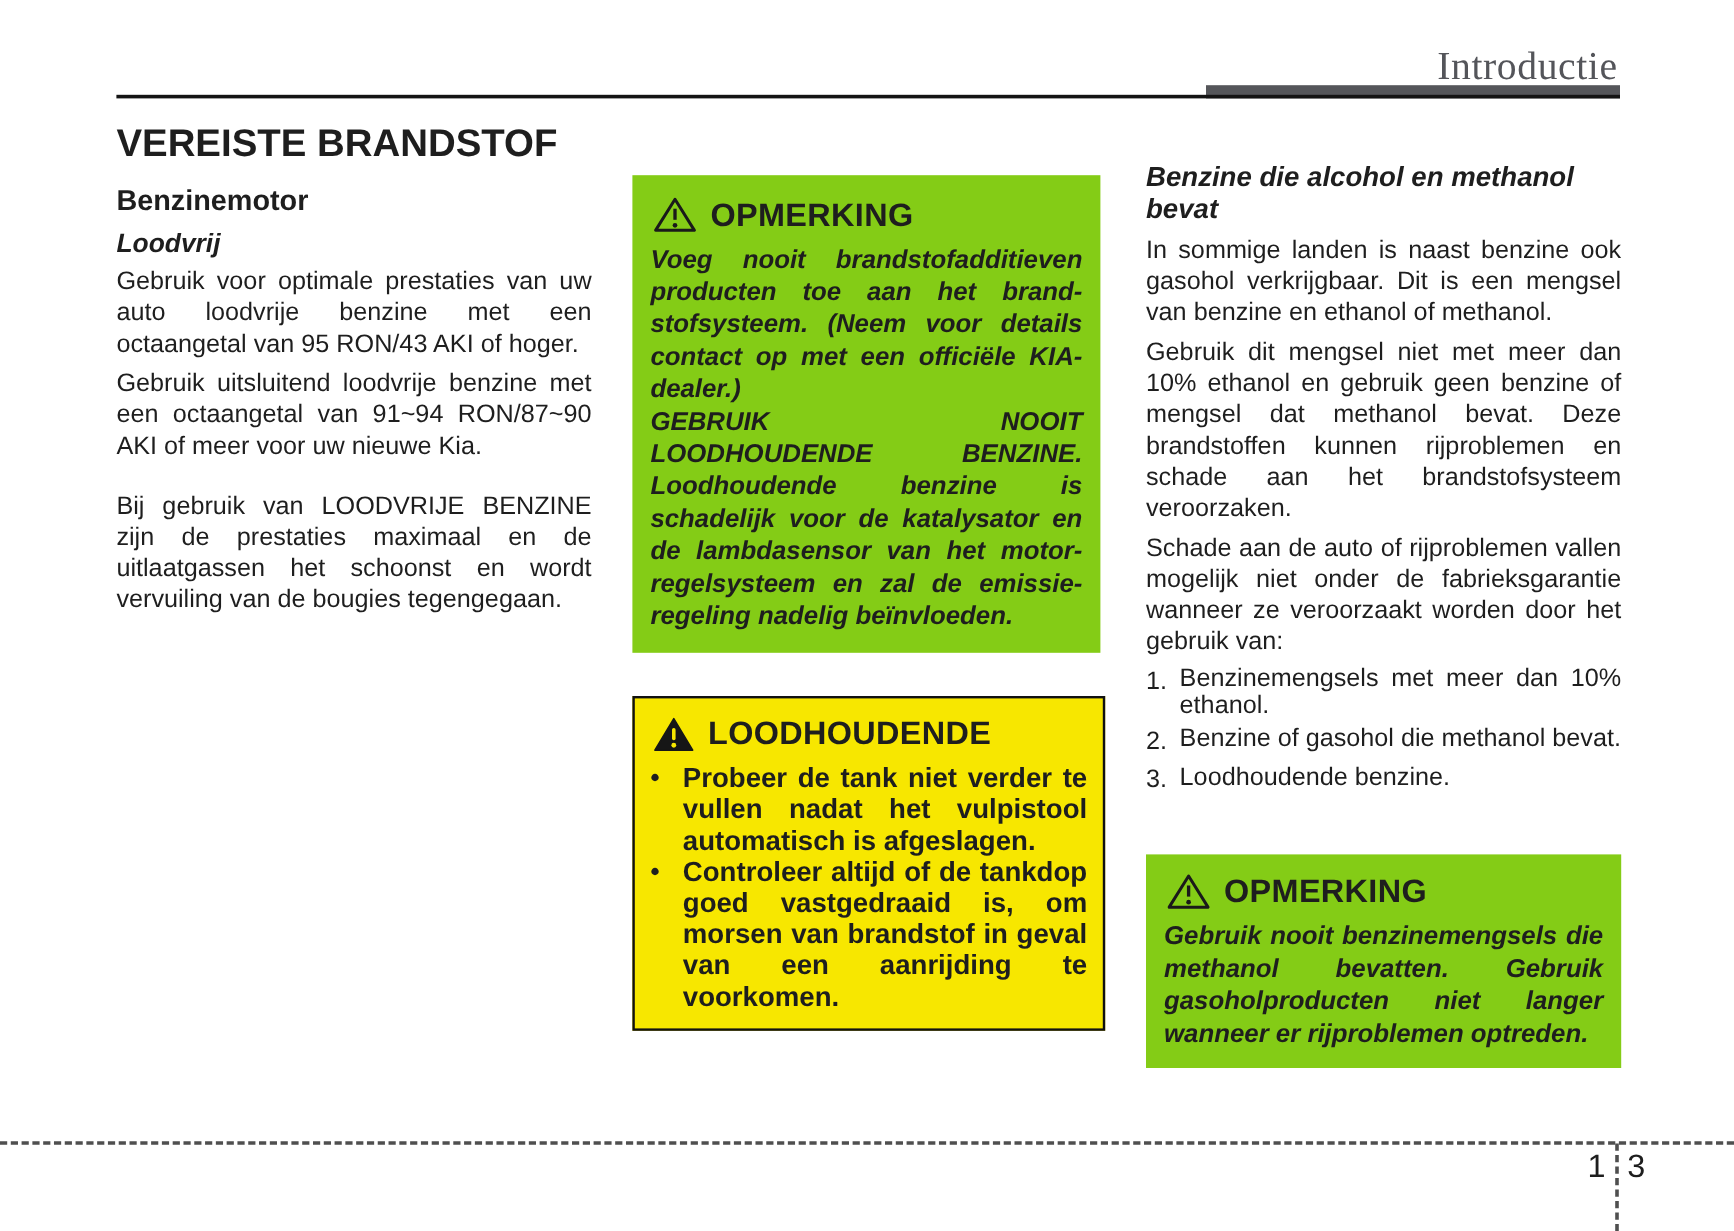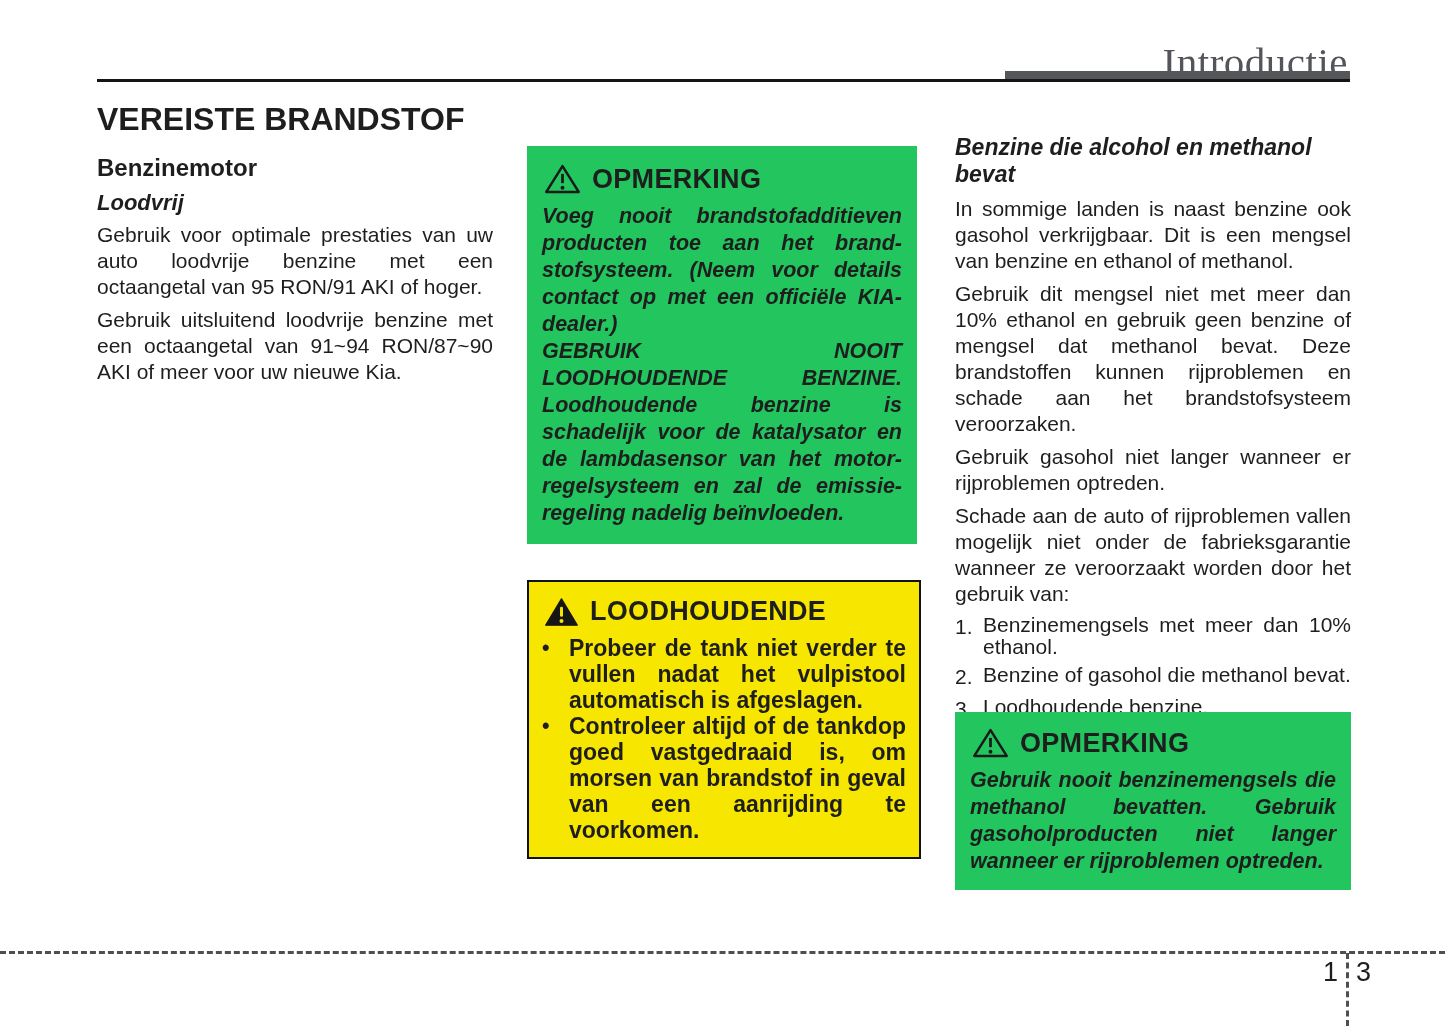--- a/index.html
+++ b/index.html
@@ -9,21 +9,21 @@
     background:#ffffff;
     font-family:"Liberation Sans", sans-serif;
     color:#1e1e1e;
     overflow:hidden;
   }
 
   
   .header-title {
     position:absolute; top:38px; right:97px;
     font-family:"Liberation Serif", serif;
-    font-size:41px; color:#54555a;
+    font-size:33px; color:#54555a;
     letter-spacing:0.5px;
   }
   .header-bar {
     position:absolute; left:1005px; top:71px;
     width:345px; height:11px; background:#55565a;
   }
   .header-rule {
     position:absolute; left:97px; top:79px;
     width:1253px; height:3px; background:#141414;
   }
@@ -46,21 +46,21 @@
   }
   p.body.spaced { margin-top:24px; }
 
   .right-heading {
     margin:0 0 8px 0; font-size:23px; font-weight:bold; font-style:italic;
     line-height:27px;
   }
 
   
   .note-box {
-    background:#22c55e;
+    background:#84cc16;
     padding:15px 15px 17px 15px;
     box-sizing:border-box;
     width:390px;
   }
   .warning-box {
     margin-top:36px;
     background:#f7e700;
     border:2px solid #111111;
     padding:12px 13px 14px 13px;
     box-sizing:border-box;
@@ -123,22 +123,23 @@
 <div class="page">
 
   <div class="header-title">Introductie</div>
   <div class="header-bar"></div>
   <div class="header-rule"></div>
 
   <div class="col-left">
     <h1 class="section-title">VEREISTE BRANDSTOF</h1>
     <h2 class="sub-title">Benzinemotor</h2>
     <h3 class="subsub-title">Loodvrij</h3>
-    <p class="body">Gebruik voor optimale prestaties van uw auto loodvrije benzine met een octaangetal van 95 RON/91 AKI of hoger.</p>
+    <p class="body">Gebruik voor optimale prestaties van uw auto loodvrije benzine met een octaangetal van 95 RON/43 AKI of hoger.</p>
     <p class="body">Gebruik uitsluitend loodvrije benzine met een octaangetal van 91~94 RON/87~90 AKI of meer voor uw nieuwe Kia.</p>
+    <p class="body spaced">Bij gebruik van LOODVRIJE BENZINE zijn de prestaties maximaal en de uitlaatgassen het schoonst en wordt vervuiling van de bougies tegengegaan.</p>
   </div>
 
   <div class="col-mid">
 
     <div class="note-box">
       <div class="box-title-row">
         <span class="icon">
           <svg width="37" height="32" viewBox="0 0 40 34" aria-hidden="true">
             <path d="M20 3 L37.5 31 L2.5 31 Z" fill="none" stroke="#1a1a1a" stroke-width="2.7" stroke-linejoin="round"></path>
             <rect x="18.5" y="11.5" width="3" height="10" fill="#1a1a1a"></rect>
@@ -171,21 +172,20 @@
         <p>Controleer altijd of de tankdop goed vastgedraaid is, om morsen van brandstof in geval van een aanrijding te voorkomen.</p>
       </div>
     </div>
 
   </div>
 
   <div class="col-right">
     <h3 class="right-heading">Benzine die alcohol en methanol bevat</h3>
     <p class="body">In sommige landen is naast benzine ook gasohol verkrijgbaar. Dit is een mengsel van benzine en ethanol of methanol.</p>
     <p class="body">Gebruik dit mengsel niet met meer dan 10% ethanol en gebruik geen benzine of mengsel dat methanol bevat. Deze brandstoffen kunnen rijproblemen en schade aan het brandstofsysteem veroorzaken.</p>
-    <p class="body">Gebruik gasohol niet langer wanneer er rijproblemen optreden.</p>
     <p class="body">Schade aan de auto of rijproblemen vallen mogelijk niet onder de fabrieksgarantie wanneer ze veroorzaakt worden door het gebruik van:</p>
 
     <div class="num-item">
       <span class="num">1.</span>
       <p>Benzinemengsels met meer dan 10% ethanol.</p>
     </div>
     <div class="num-item">
       <span class="num">2.</span>
       <p>Benzine of gasohol die methanol bevat.</p>
     </div>

